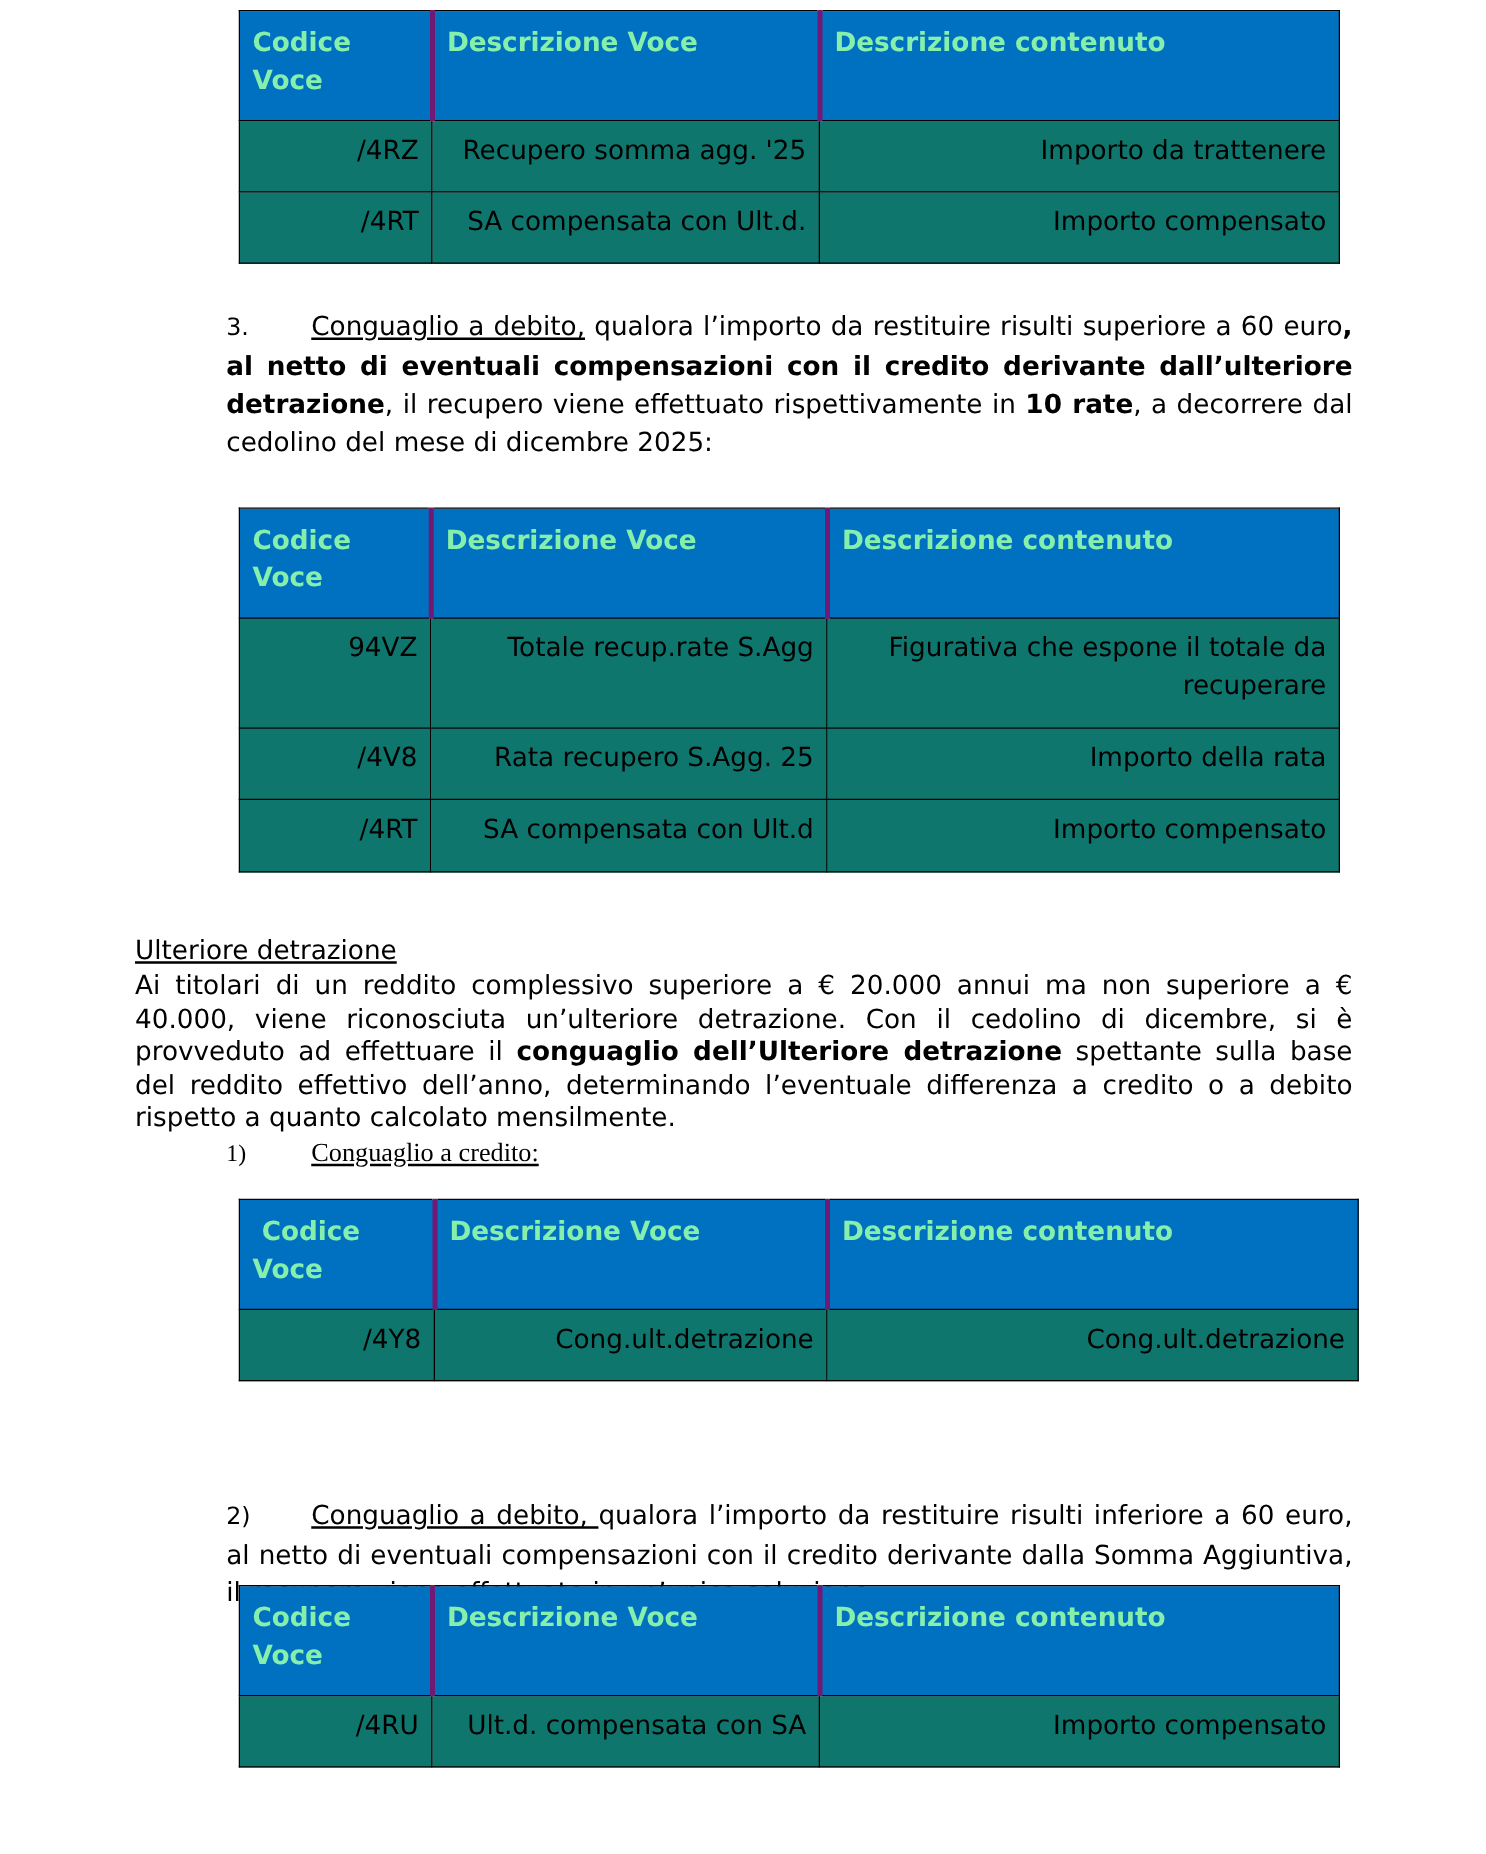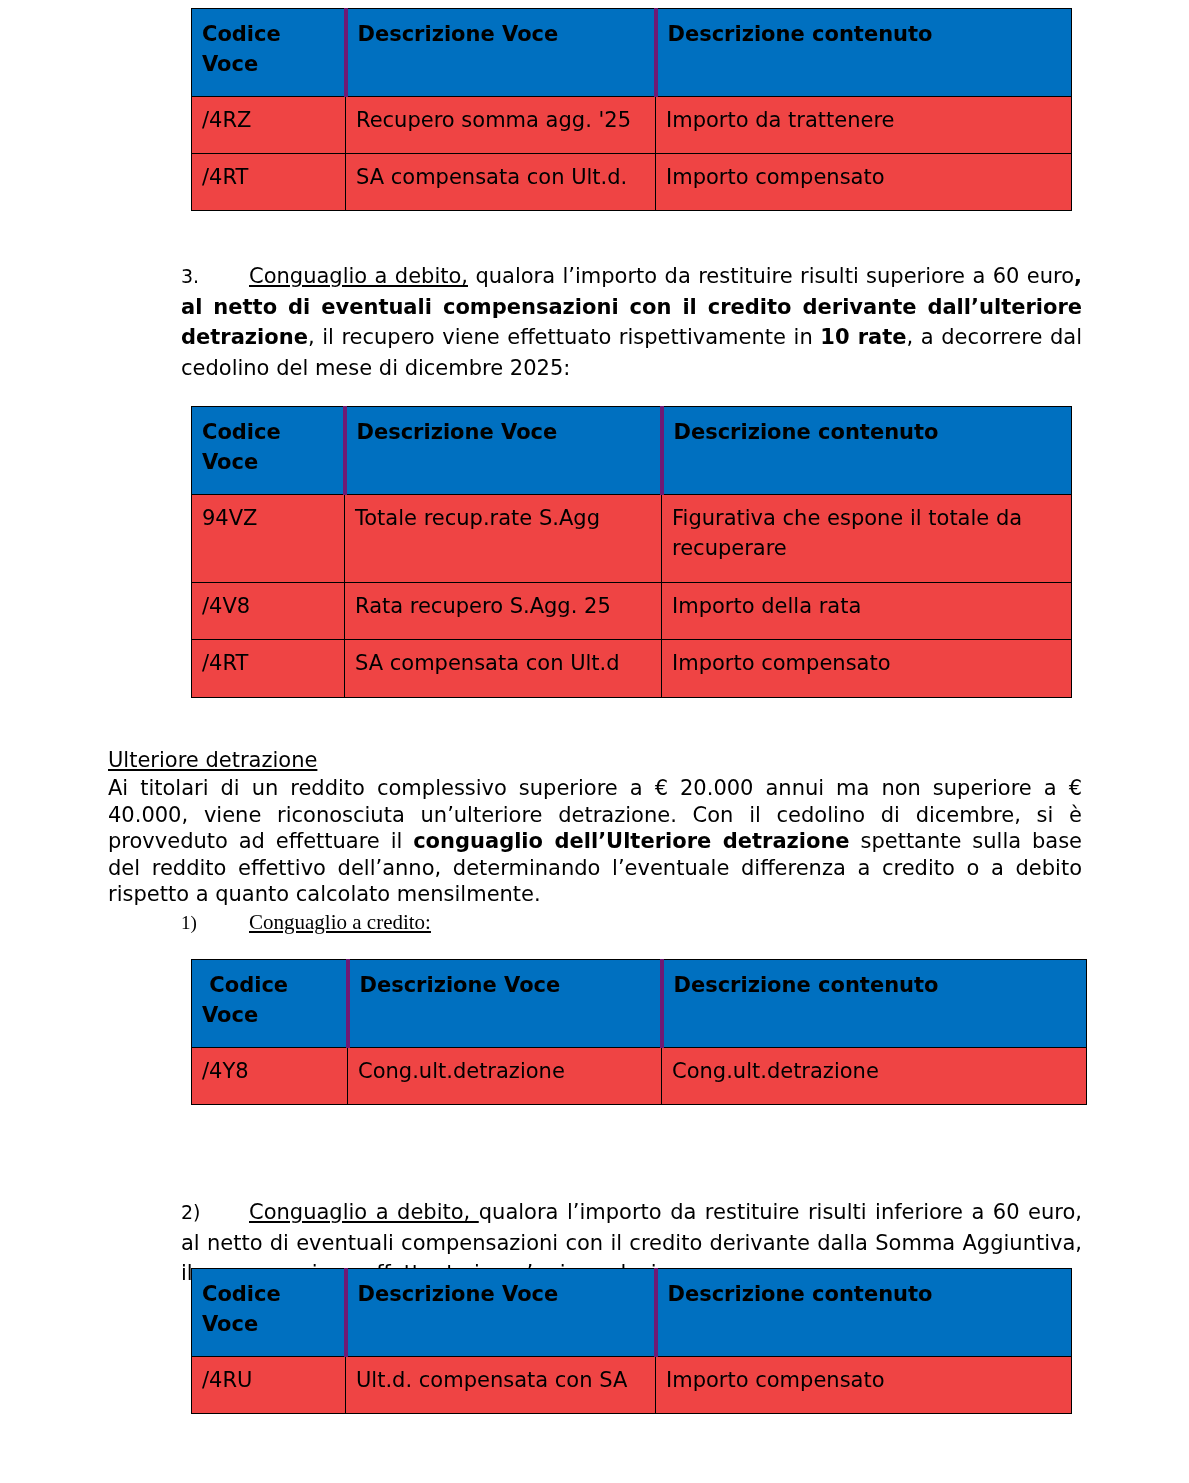--- a/index.html
+++ b/index.html
@@ -9,22 +9,22 @@
   }
   .abs { position: absolute; }
   table.vt {
     position: absolute; border-collapse: collapse; table-layout: fixed;
     font-family: "DejaVu Sans", sans-serif; font-size: 21px;
   }
   table.vt th, table.vt td {
     border: 1.5px solid #000; vertical-align: top; text-align: left;
     padding: 8px 10px; line-height: 30px;
   }
-  table.vt th { background: #0070c0; font-weight: bold; color: #000000; padding-top: 10px; }
-  table.vt td { background: #ef4444; font-weight: normal; }
+  table.vt th { background: #0070c0; font-weight: bold; color: #86efac; padding-top: 10px; }
+  table.vt td { background: #0f766e; font-weight: normal; text-align: right; }
   table.vt th:not(:first-child) { border-left: 4px solid #701a75; }
   .para {
     position: absolute; text-align: justify; line-height: 30.5px; font-size: 21px;
   }
   .para2 { line-height: 26.5px; }
   .num { display: inline-block; width: 68px; font-size: 19px; }
   .u { text-decoration: underline; }
   b { font-weight: bold; }
   .heading { position: absolute; font-weight: normal; text-decoration: underline; font-size: 21px; }
 </style>
@@ -49,21 +49,21 @@
     <td>Importo da trattenere</td>
   </tr>
   <tr style="height:57px">
     <td>/4RT</td>
     <td>SA compensata con Ult.d.</td>
     <td>Importo compensato</td>
   </tr>
 </tbody>
   </table>
 
-<div class="para" style="left:181px; top:261px; width:901px;">
+<div class="para" style="left:181px; top:246px; width:901px;">
   <span class="num">3.</span><span class="u">Conguaglio a debito,</span><span> qualora l’importo da restituire risulti superiore a 60 euro</span><b>, al netto di eventuali compensazioni con il credito derivante dall’ulteriore detrazione</b><span>, il recupero viene effettuato rispettivamente in </span><b>10 rate</b><span>, a decorrere dal cedolino del mese di dicembre 2025:</span>
 </div>
 
 <table class="vt" style="left:191px; top:406px; width:881px;">
   <colgroup>
       <col style="width:153px">
       <col style="width:317px">
       <col>
     </colgroup>
   <tbody>

